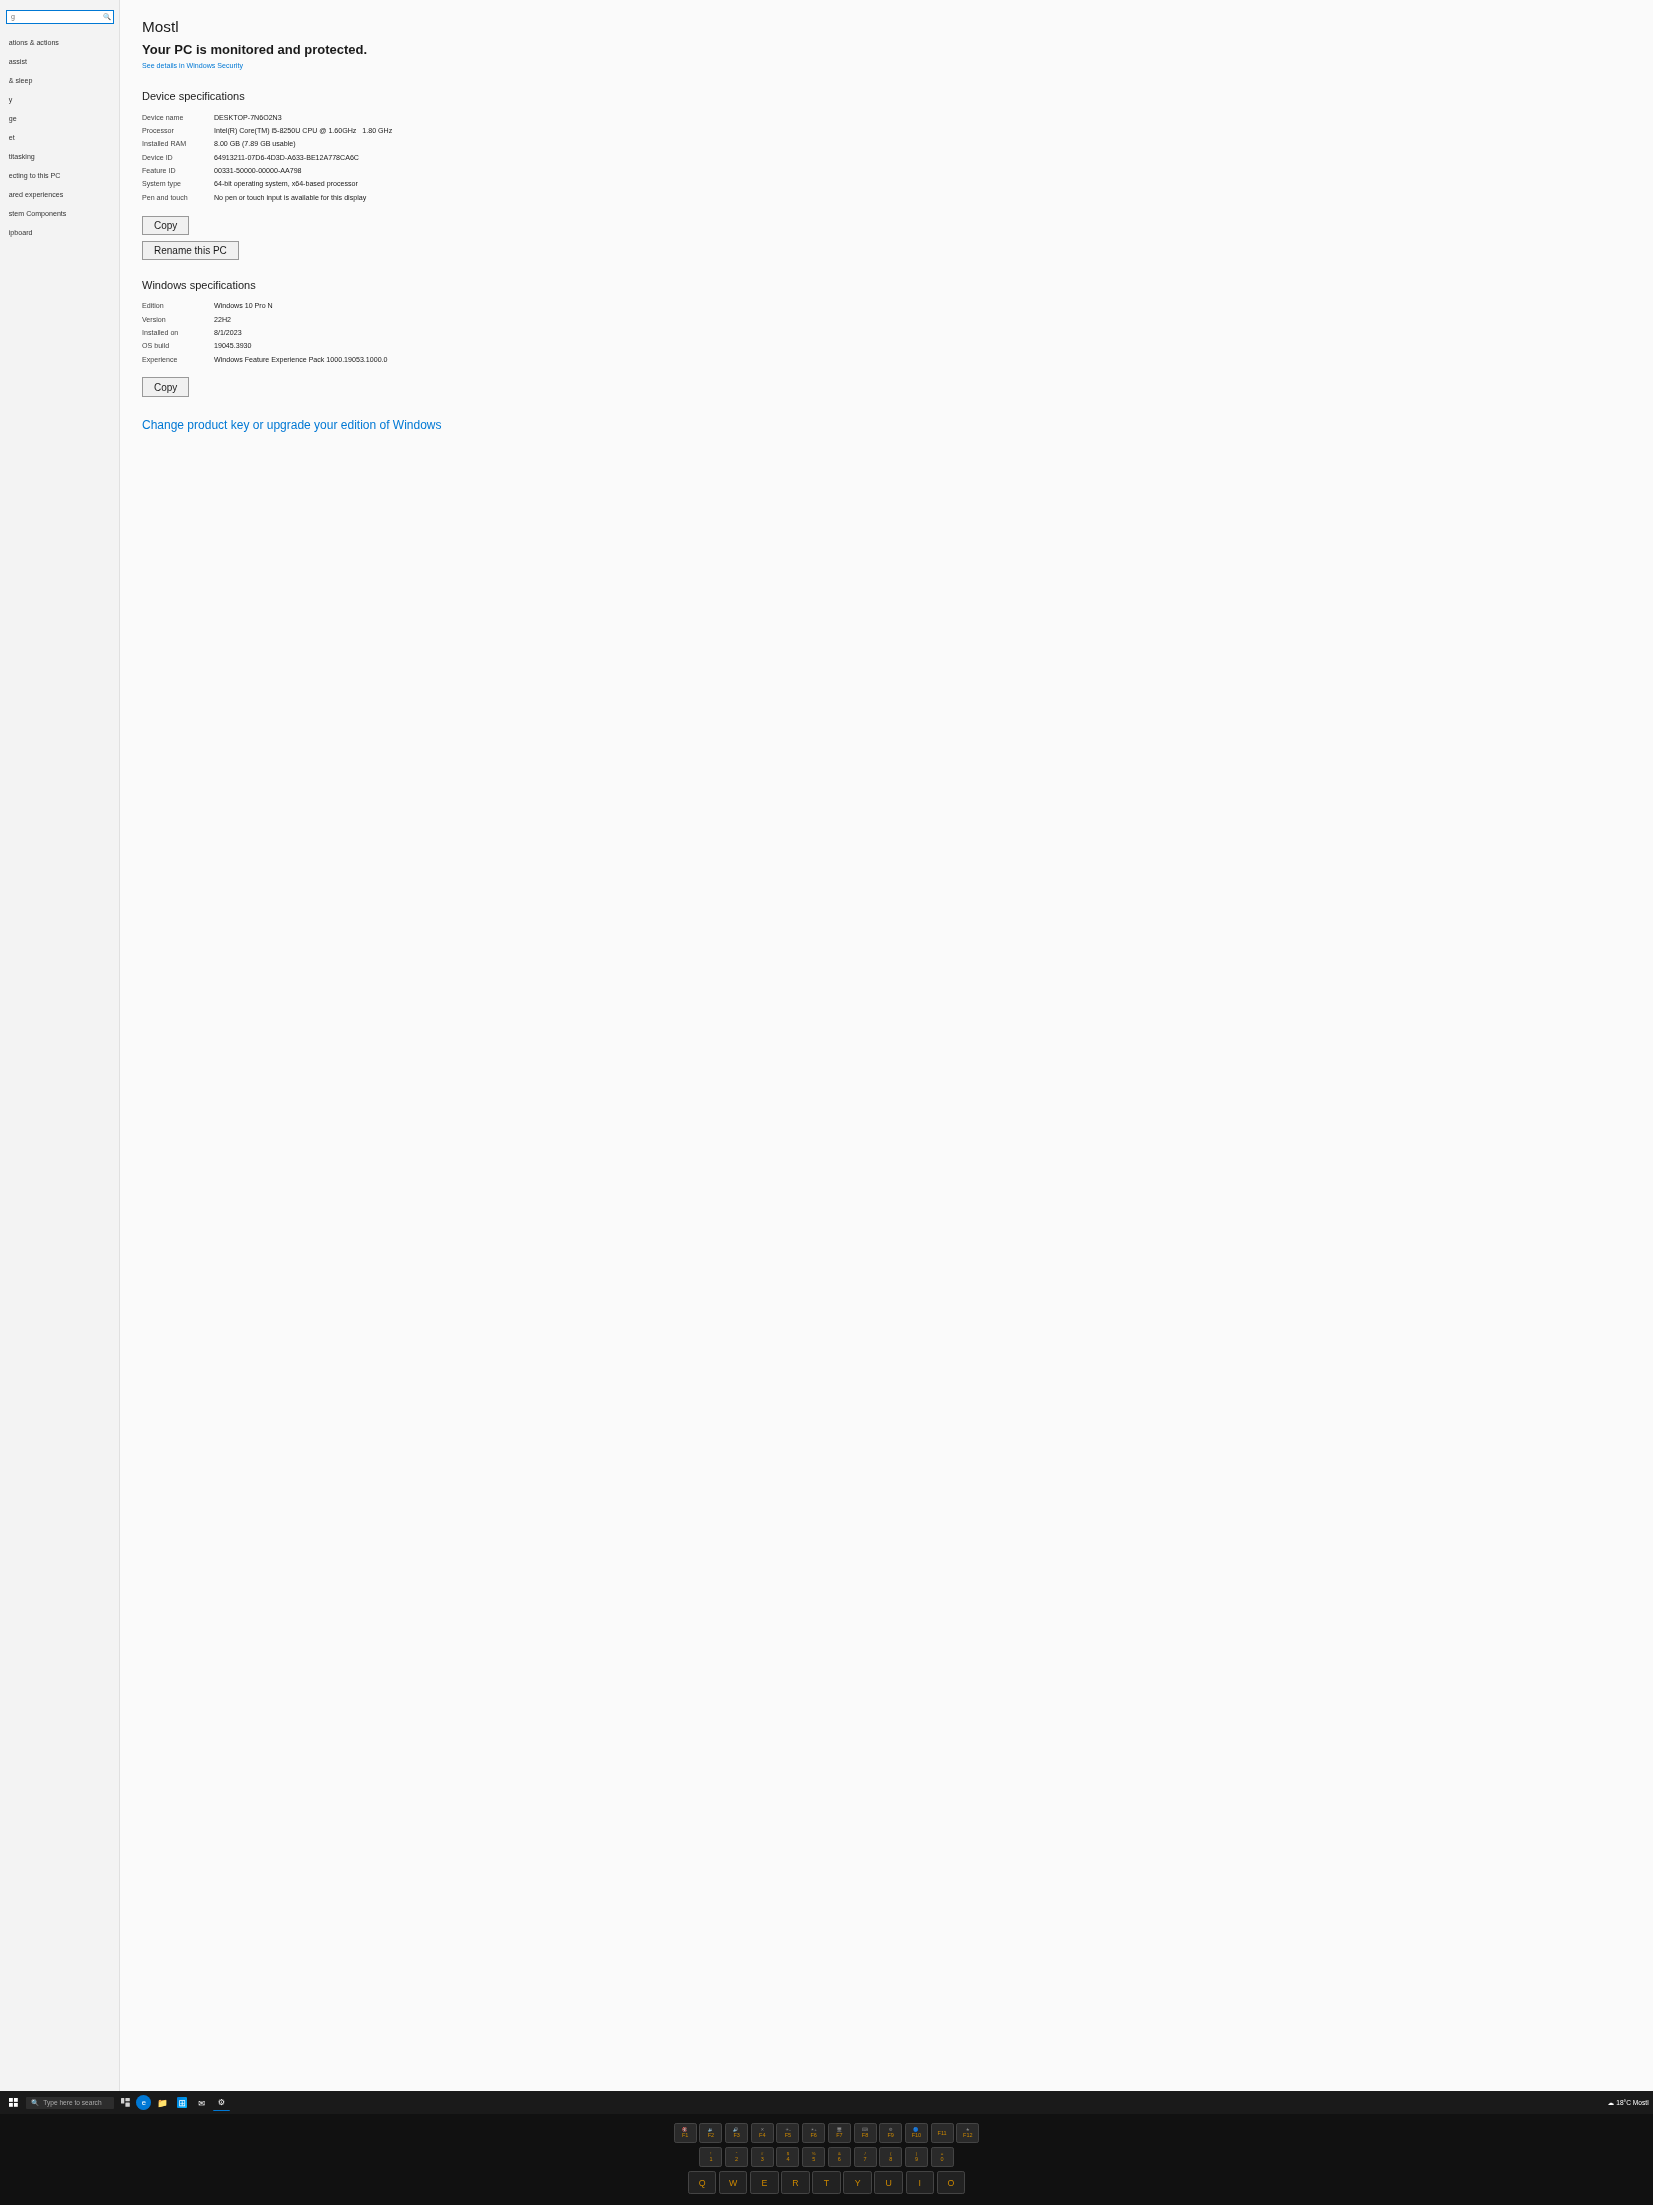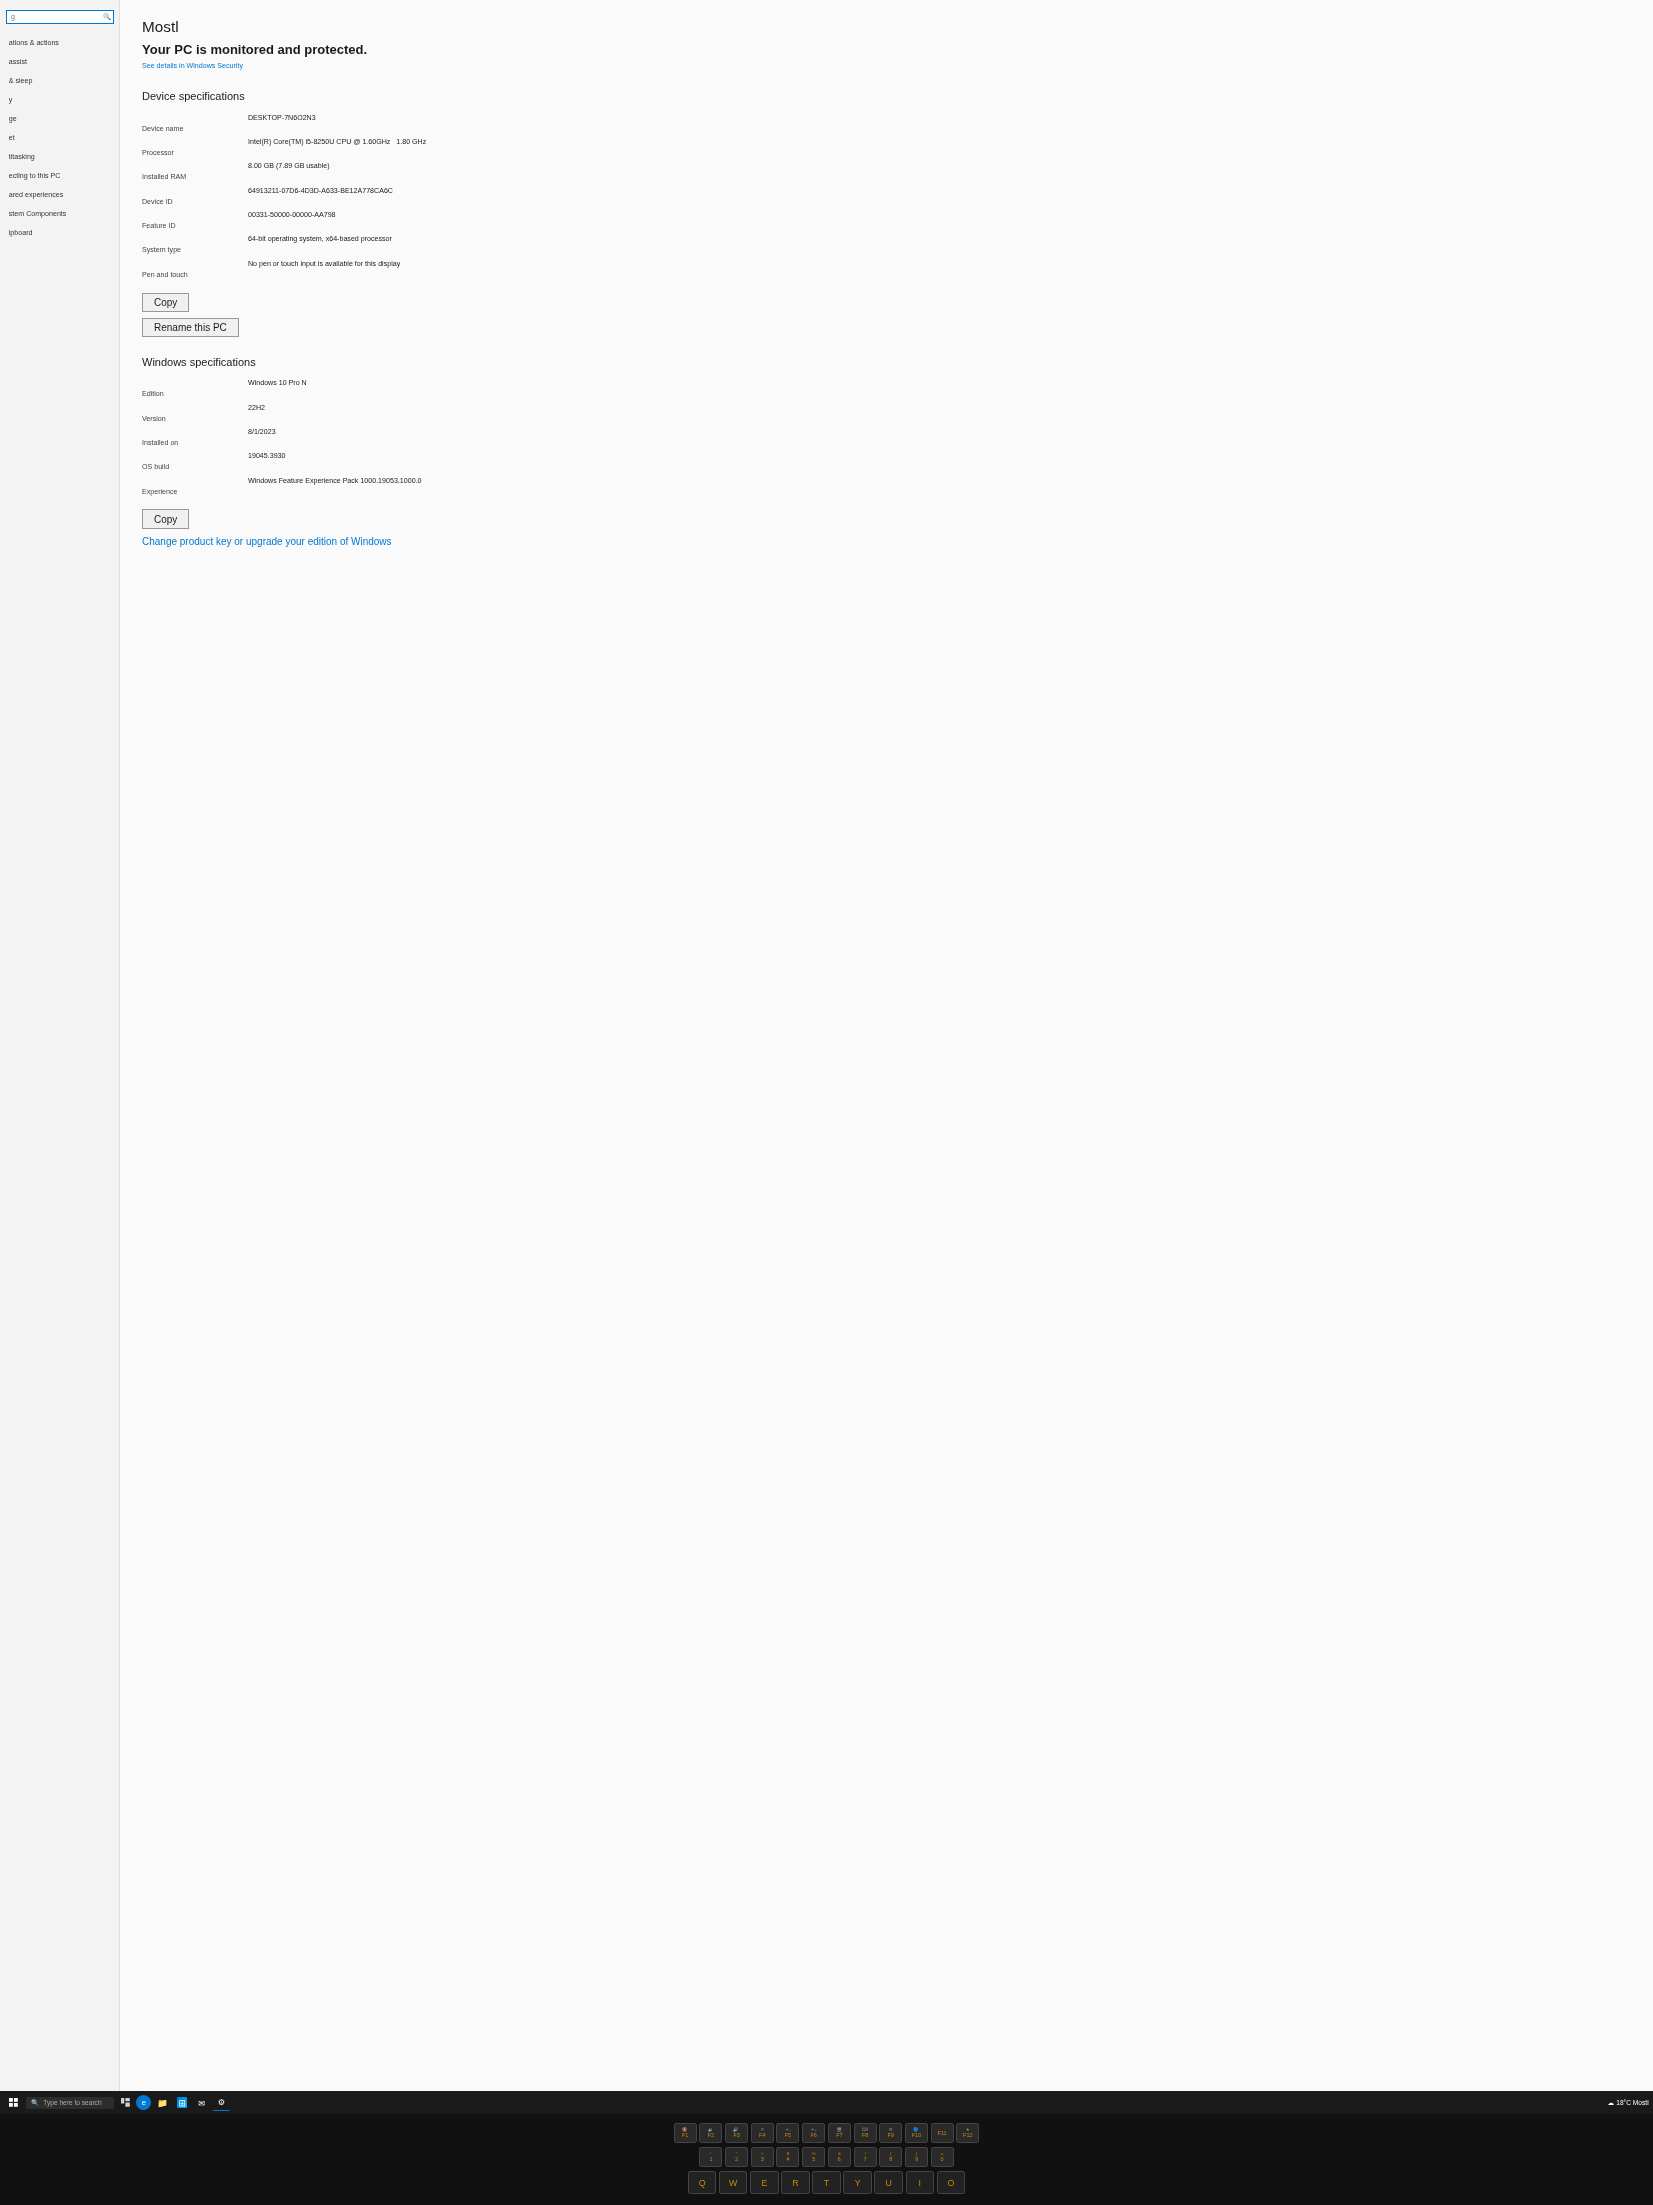--- a/index.html
+++ b/index.html
@@ -104,49 +104,48 @@
       margin-bottom: 11px;
     }
 
     .specs-row {
       display: flex;
       padding: 2.7px 0;
       font-size: 7.1px;
     }
 
     .spec-label {
-      width: 106px;
+      width: 72px;
       color: #444;
       flex-shrink: 0;
-      margin-top: 11px;
     }
 
     .spec-value {
       color: #1a1a1a;
       flex: 1;
     }
 
     .btn {
       display: inline-block;
       padding: 3.3px 11px;
       border: 0.5px solid #999;
       background: #f0f0f0;
       font-size: 10px;
       cursor: pointer;
       margin-bottom: 5.5px;
       color: #1a1a1a;
     }
 
     .change-link {
       color: #0078d4;
-      font-size: 10px;
+      font-size: 12px;
       text-decoration: none;
       cursor: pointer;
       display: inline-block;
-      margin-top: 2px;
+      margin-top: 16px;
     }
 
     
     .taskbar {
       height: 23px;
       background: #1a1a1a;
       display: flex;
       align-items: center;
       padding: 0 4.4px;
       gap: 2.2px;

